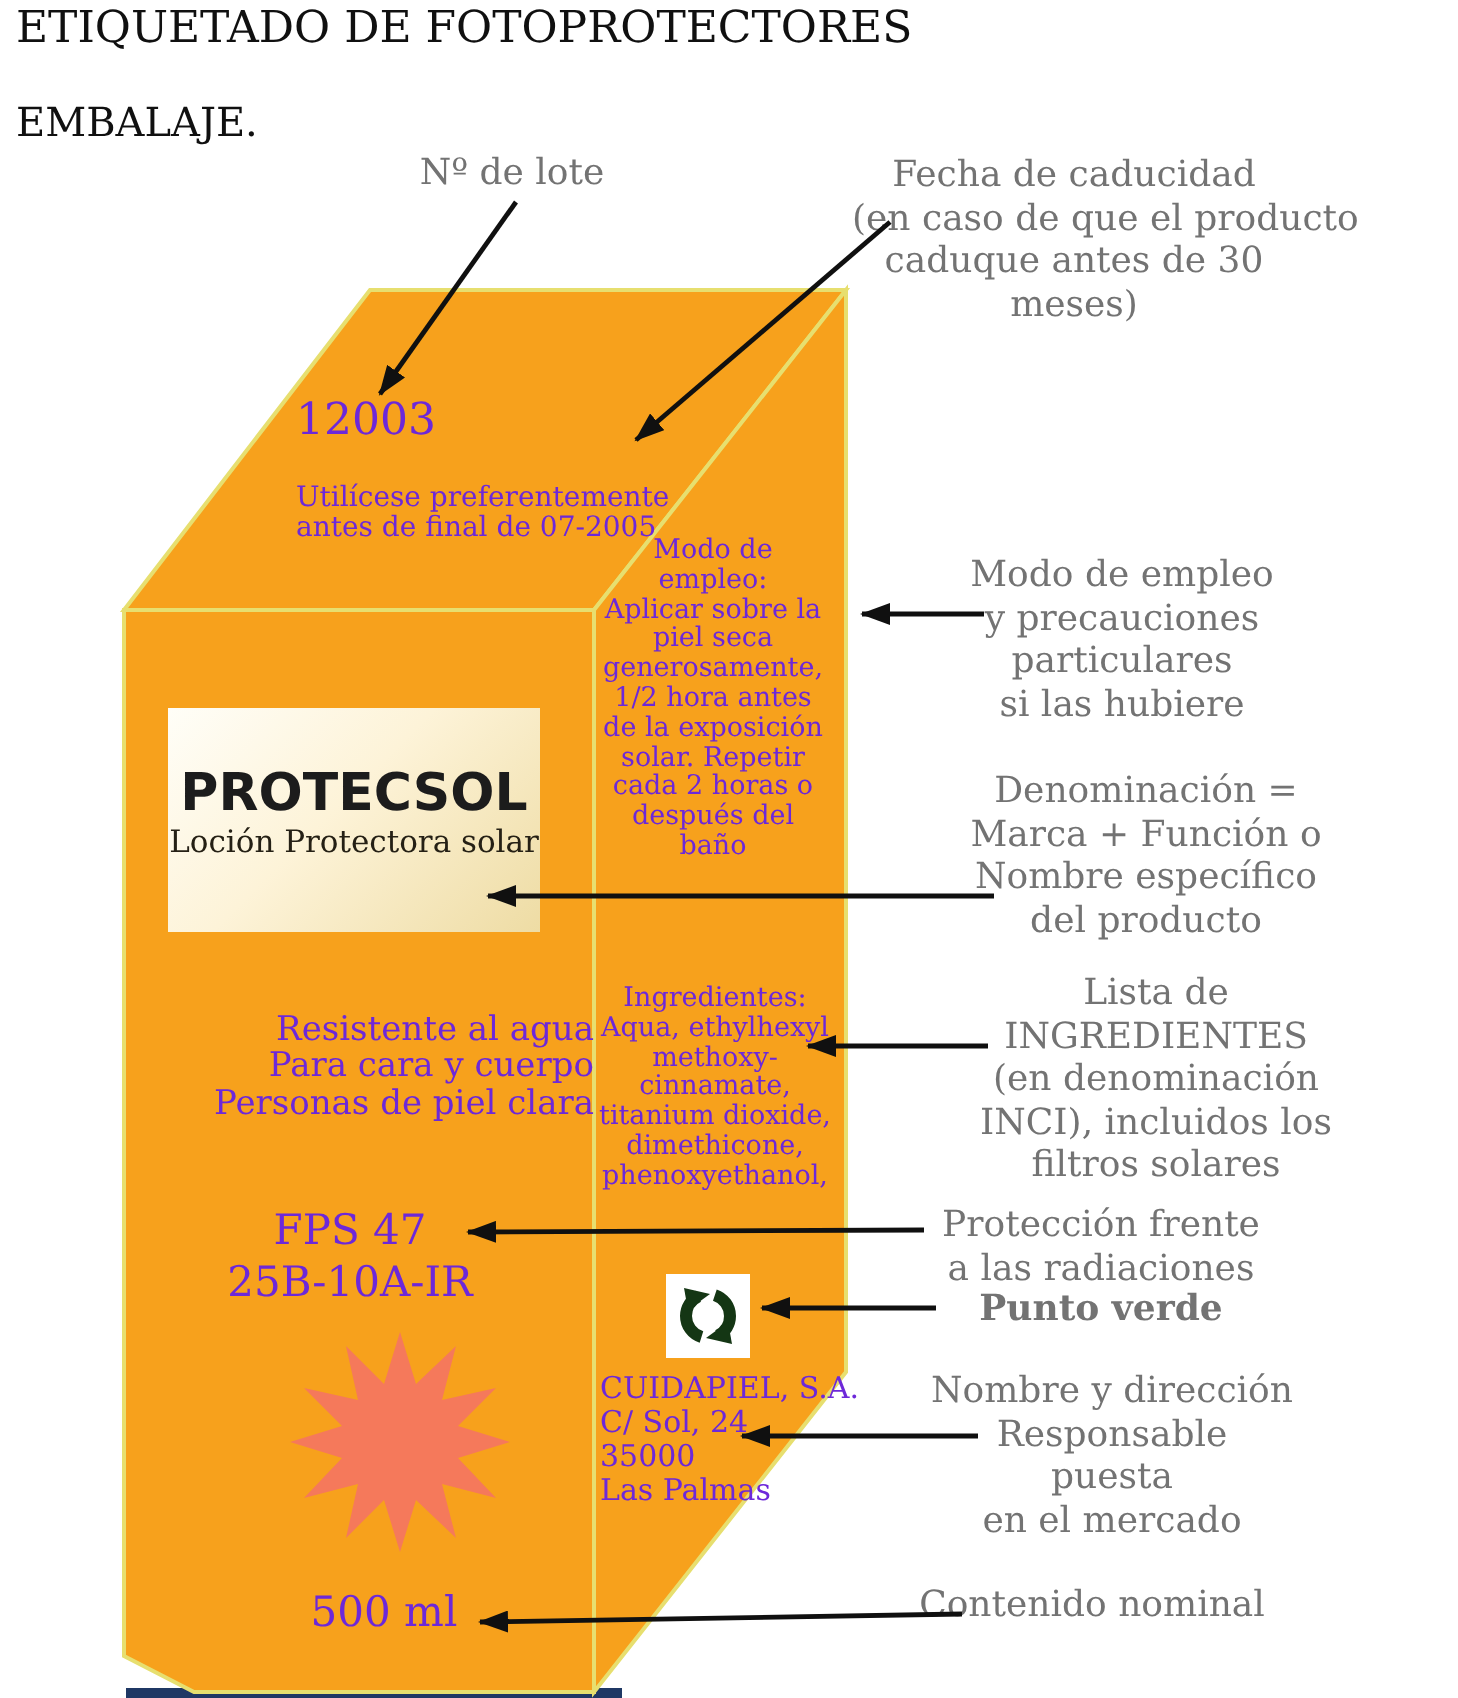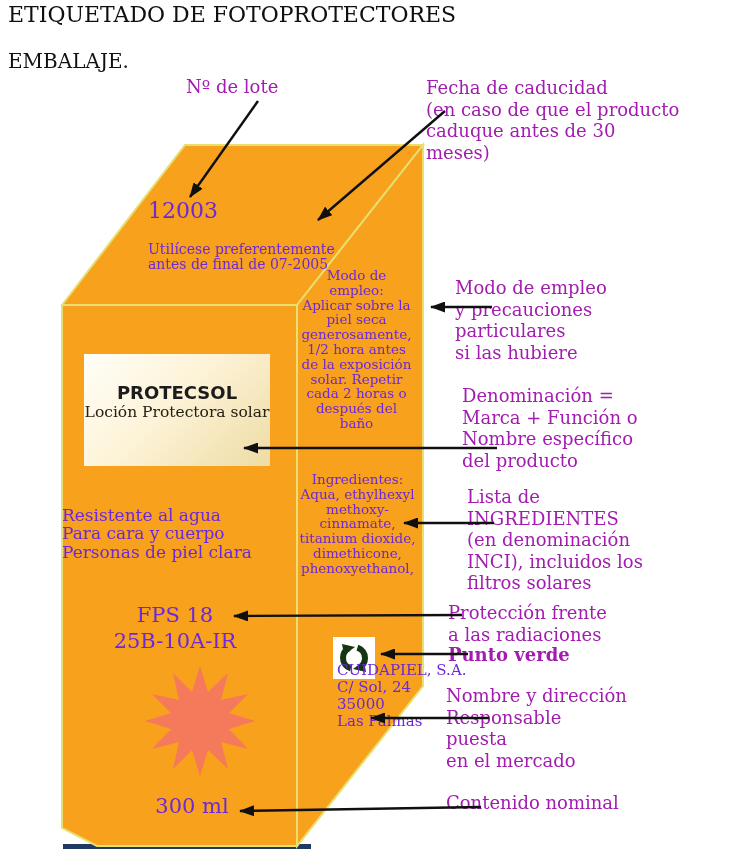--- a/index.html
+++ b/index.html
@@ -5,44 +5,44 @@
   html,body{margin:0;padding:0;background:#fff;}
   #canvas{
     position:relative;width:729px;height:849px;background:#ffffff;overflow:hidden;
     font-family:"DejaVu Serif", serif;color:#101010;border-radius:11px;
   }
   .layer{position:absolute;left:0;top:0;}
   .arrows{z-index:6;pointer-events:none;}
   .hdr{position:absolute;white-space:nowrap;}
   #title{left:8px;top:2px;font-size:22px;}
   #subtitle{left:8px;top:49px;font-size:20px;}
-  .ann{position:absolute;text-align:left;font-size:18px;line-height:21.5px;white-space:nowrap;color:#a21caf;z-index:3;}
+  .ann{position:absolute;text-align:center;font-size:18px;line-height:21.5px;white-space:nowrap;color:#737373;z-index:3;}
   #ann-lot{left:186px;top:76px;width:140px;}
   #ann-expiry{left:426px;top:77px;width:222px;}
   #ann-usage{left:455px;top:277px;width:212px;}
   #ann-denomination{left:462px;top:385px;width:222px;}
   #ann-ingredients{left:467px;top:486px;width:222px;}
   #ann-protection{left:448px;top:602px;width:205px;}
   #ann-green-dot{left:448px;top:644px;width:205px;font-weight:bold;}
   #ann-responsible{left:446px;top:685px;width:220px;}
   #ann-content{left:446px;top:792px;width:200px;}
   .boxtext{position:absolute;color:#6d28d9;white-space:nowrap;z-index:3;}
   #lot-number{left:148px;top:198px;font-size:22px;}
   #expiry-date{left:148px;top:242px;font-size:14px;line-height:15px;}
   #usage-instructions{left:293px;top:268px;width:127px;text-align:center;font-size:13.5px;line-height:14.8px;}
-  #ingredients-list{left:295px;top:472px;width:125px;text-align:center;font-size:13.5px;line-height:14.8px;}
-  #company-address{left:300px;top:662px;font-size:15px;line-height:17px;margin-left:37px;}
-  #product-claims{left:62px;top:506px;width:235px;text-align:left;font-size:17px;line-height:18.4px;}
+  #ingredients-list{left:295px;top:492px;width:125px;text-align:center;font-size:13.5px;line-height:14.8px;}
+  #company-address{left:300px;top:686px;font-size:15px;line-height:17px;}
+  #product-claims{left:62px;top:506px;width:235px;text-align:right;font-size:17px;line-height:18.4px;}
   #spf-block{left:62px;top:602px;width:226px;text-align:center;font-size:21px;line-height:26px;}
   #net-content{left:92px;top:794px;width:200px;text-align:center;font-size:21px;}
   #brand-label{
     position:absolute;left:84px;top:354px;width:186px;height:112px;z-index:2;text-align:center;
     background:linear-gradient(135deg,#fffef8 0%,#fdf3d8 45%,#eedca4 100%);
   }
-  #brand-name{margin-top:28px;font-family:"DejaVu Sans", sans-serif;font-weight:bold;font-size:18px;color:#1c1c1c;}
+  #brand-name{margin-top:28px;font-family:"DejaVu Sans", sans-serif;font-weight:bold;font-size:26px;color:#1c1c1c;}
   #product-denomination{margin-top:0;font-size:15.5px;color:#252015;white-space:nowrap;}
 </style>
 </head>
 <body>
 
 <div id="canvas">
 
   <svg class="layer" width="729" height="849" viewBox="0 0 729 849">
     <rect x="63" y="844" width="248" height="5" fill="#1F3864"></rect>
     <polygon points="62,305 185,145 423,145 297,305" fill="#F7A11C" stroke="#E7DF6F" stroke-width="2"></polygon>
@@ -76,24 +76,24 @@
   <div id="ingredients-list" class="boxtext">Ingredientes:<br>Aqua, ethylhexyl<br>methoxy-<br>cinnamate,<br>titanium dioxide,<br>dimethicone,<br>phenoxyethanol,</div>
   <div id="company-address" class="boxtext">CUIDAPIEL, S.A.<br>C/ Sol, 24<br>35000<br>Las Palmas</div>
 
   <div id="brand-label">
     <div id="brand-name">PROTECSOL</div>
     <div id="product-denomination">Loción Protectora solar</div>
   </div>
 
   <div id="product-claims" class="boxtext">Resistente al agua<br>Para cara y cuerpo<br>Personas de piel clara</div>
   <div id="spf-block" class="boxtext">
-    <div>FPS 18</div>
+    <div>FPS 47</div>
     <div>25B-10A-IR</div>
   </div>
-  <div id="net-content" class="boxtext">300 ml</div>
+  <div id="net-content" class="boxtext">500 ml</div>
 
   <svg class="layer arrows" width="729" height="849" viewBox="0 0 729 849">
     <defs>
       <marker id="ah" markerUnits="userSpaceOnUse" markerWidth="16" markerHeight="11" refX="14" refY="5.5" orient="auto">
         <path d="M0,0 L15,5.5 L0,11 z" fill="#101010"></path>
       </marker>
     </defs>
     <line x1="258" y1="101" x2="190" y2="197" stroke="#101010" stroke-width="2.4" marker-end="url(#ah)"></line>
     <line x1="445" y1="111" x2="318" y2="220" stroke="#101010" stroke-width="2.4" marker-end="url(#ah)"></line>
     <line x1="492" y1="307" x2="431" y2="307" stroke="#101010" stroke-width="2.4" marker-end="url(#ah)"></line>

